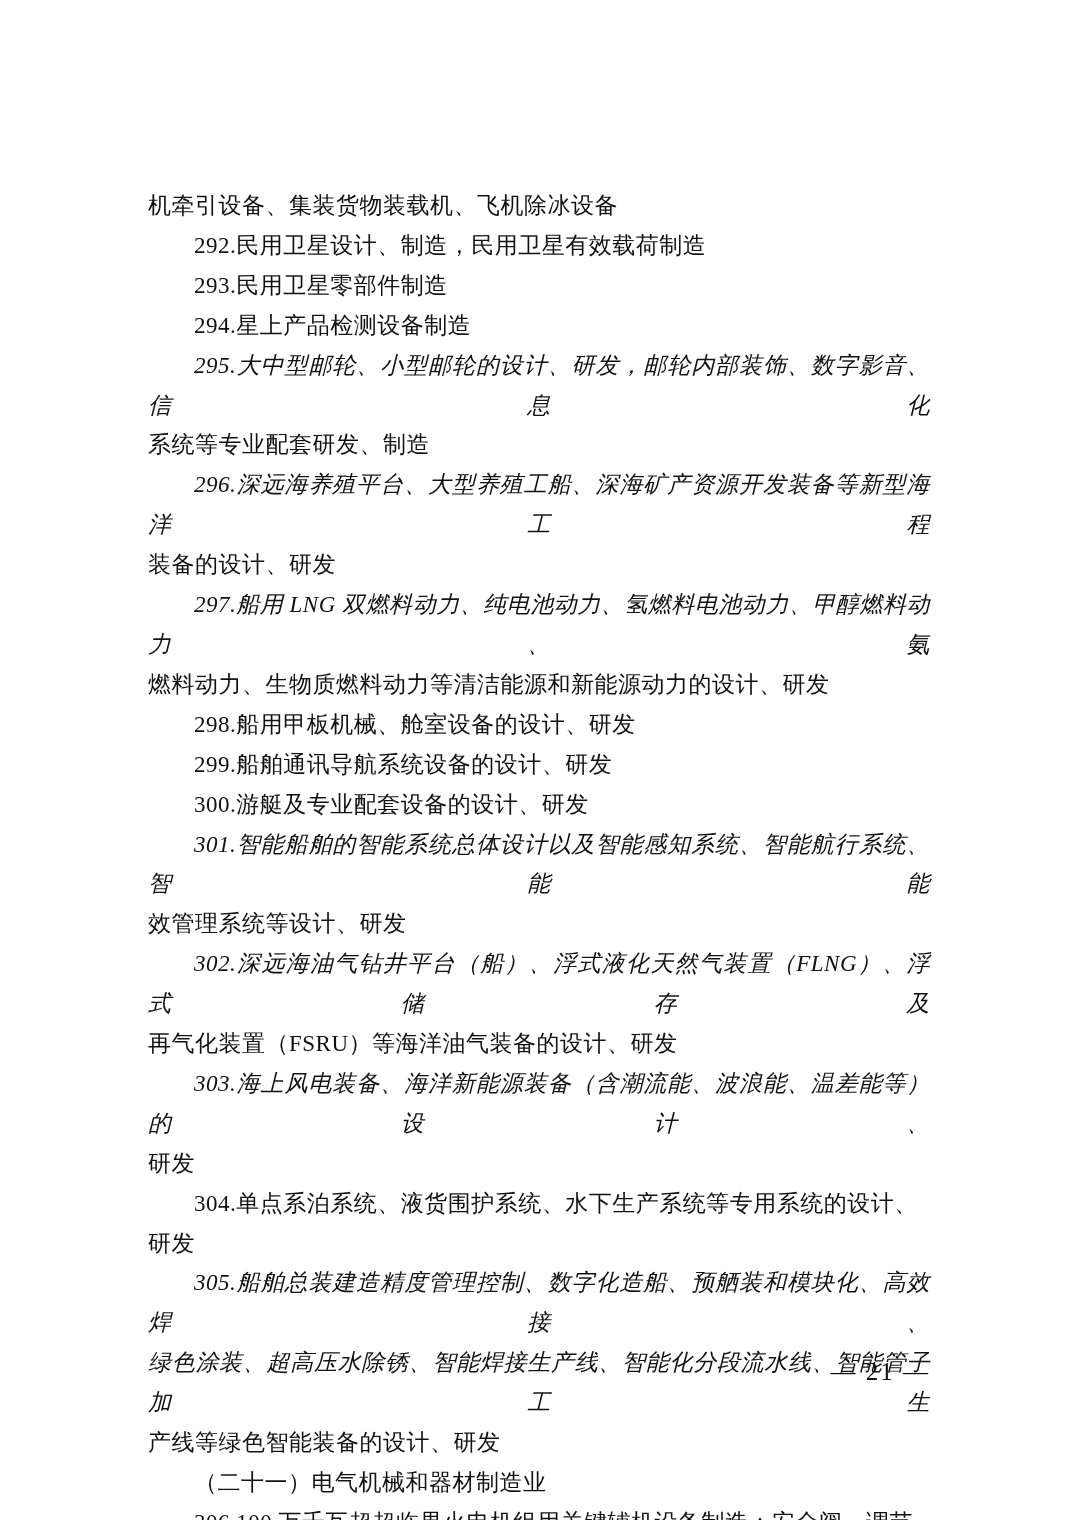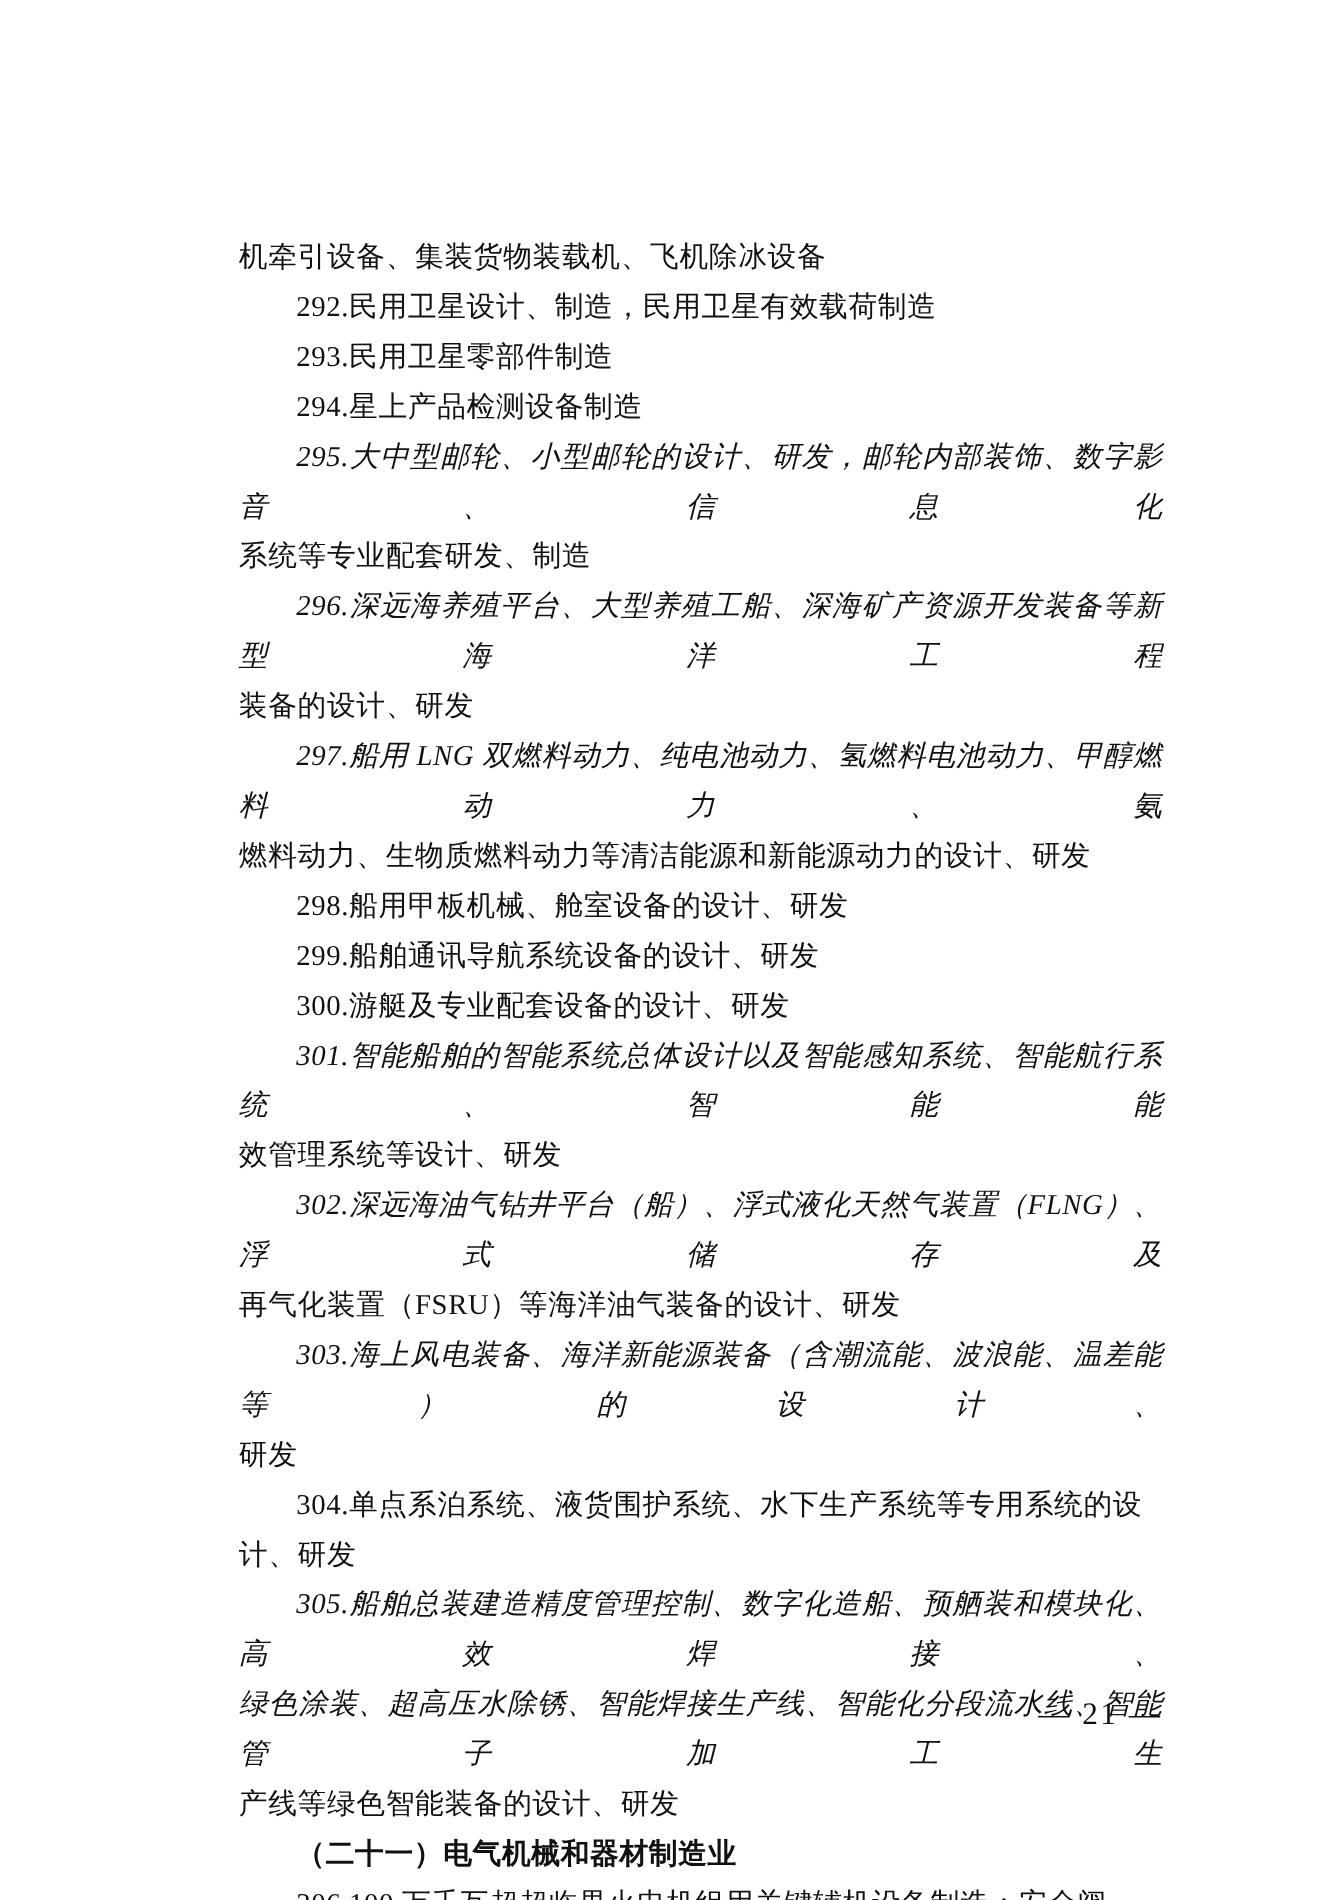--- a/index.html
+++ b/index.html
@@ -22,33 +22,32 @@
     top: 186px;
     width: 782px;
     font-size: 23px;
     line-height: 39.9px;
     letter-spacing: 0.5px;
     text-align: left;
     white-space: pre-wrap;
   }
   .doc-line {
     min-height: 39.9px;
-    margin-left: 43px;
   }
   .doc-line.indent {
     text-indent: 2em;
   }
   .doc-line.fill {
     text-align: justify;
     text-align-last: justify;
     text-justify: inter-character;
     font-style: italic;
   }
   .doc-line.bold {
-    font-weight: bold;
+    font-weight: normal;
   }
   .page-footer {
     position: absolute;
     right: 144px;
     top: 1352px;
     font-size: 25px;
     line-height: 40px;
     letter-spacing: 2px;
     color: #111111;
     text-align: center;

